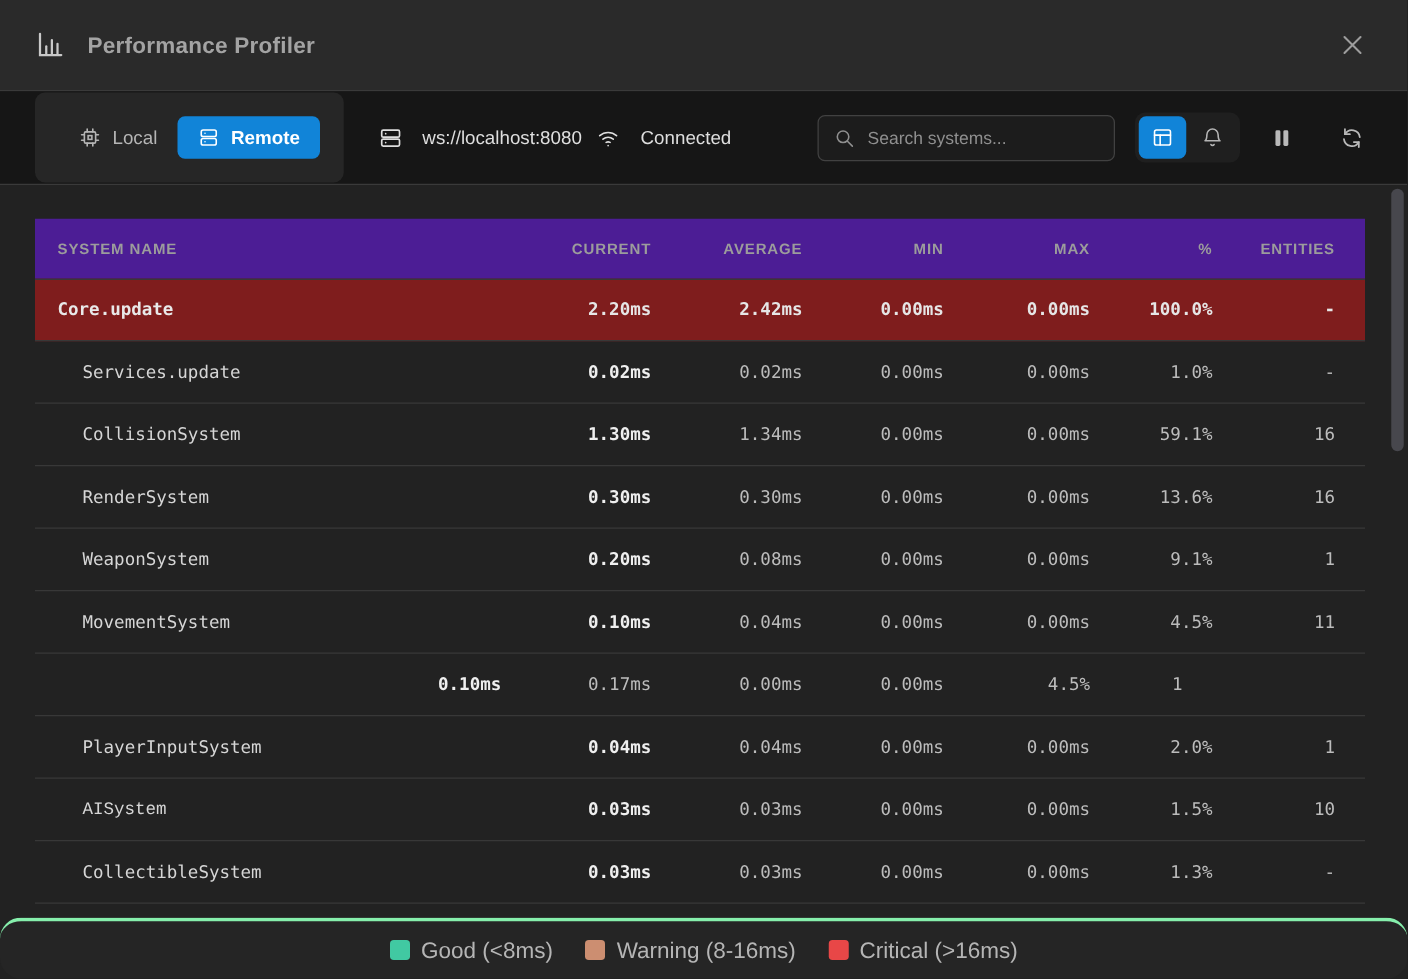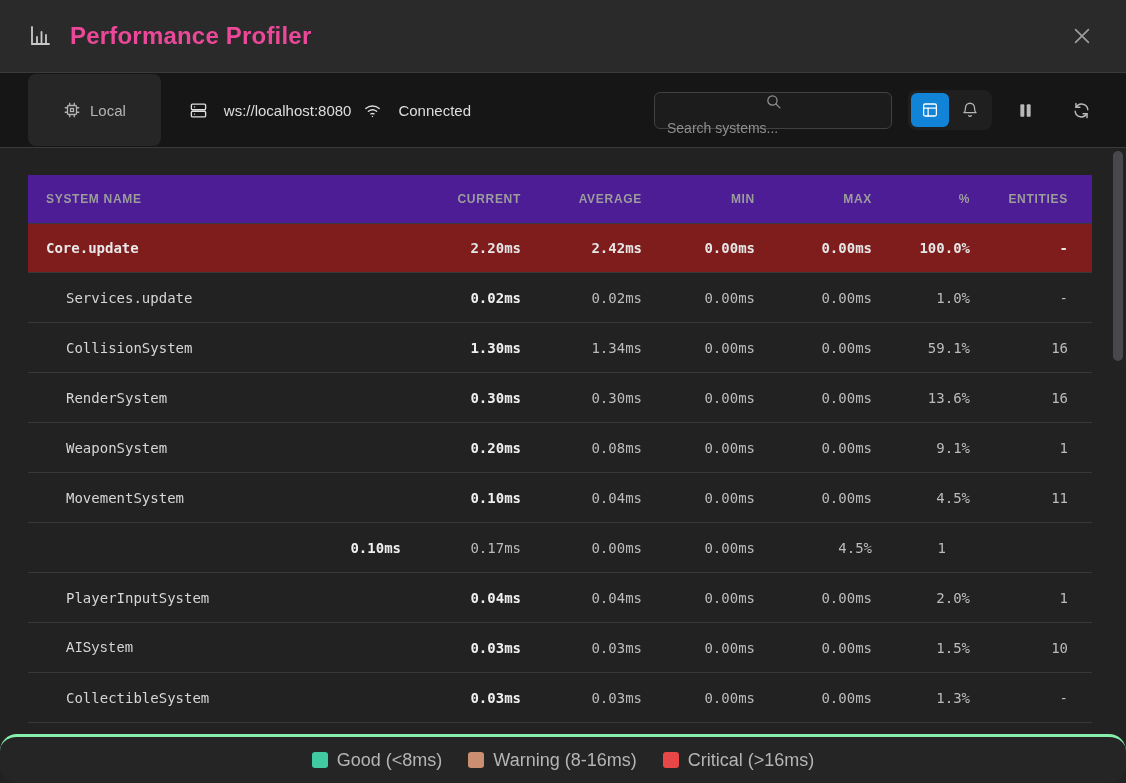--- a/index.html
+++ b/index.html
@@ -10,21 +10,21 @@
     -webkit-font-smoothing:antialiased;
   }
   .window { width:1126px; height:783px; display:flex; flex-direction:column; background:#222222; }
 
   
   .titlebar {
     height:73px; flex:0 0 73px; background:#2a2a2a; border-bottom:1px solid #3a3a3a;
     display:flex; align-items:center; padding:0 28px;
   }
   .titlebar .app-icon { margin-right:18px; display:flex; color:#c9c9c9; }
-  .titlebar h1 { font-size:24px; font-weight:600; color:#ec4899; letter-spacing:.2px; }
+  .titlebar h1 { font-size:18px; font-weight:600; color:#a3a3a3; letter-spacing:.2px; }
   .close-btn {
     margin-left:auto; background:none; border:none; cursor:pointer; color:#9d9d9d;
     width:32px; height:32px; display:flex; align-items:center; justify-content:center;
   }
 
   
   .toolbar {
     height:75px; flex:0 0 75px; background:#161616; border-bottom:1px solid #3a3a3a;
     display:flex; align-items:center; padding:0 28px; gap:16px;
   }
@@ -35,21 +35,21 @@
     display:flex; align-items:center; gap:9px; border:none; background:transparent;
     color:#b5b5b5; font-family:inherit; font-size:15px; padding:8px 16px; border-radius:6px; cursor:pointer;
   }
   .seg-btn.active { background:#1184d8; color:#ffffff; font-weight:700; }
   .conn { display:flex; align-items:center; margin-left:12px; gap:2px; color:#dedede; font-size:15px; }
   .conn .grp { display:flex; align-items:center; gap:16px; }
   .conn .grp + .grp { margin-left:10px; }
   .toolbar .spacer { flex:1; }
   .search-box {
     display:flex; align-items:center; gap:10px; width:238px; height:37px;
-    background:#1c1c1c; border:1px solid #414141; border-radius:6px; padding:0 12px; color:#8f8f8f;flex-direction:column;
+    background:#1c1c1c; border:1px solid #414141; border-radius:6px; padding:0 12px; color:#8f8f8f;
   }
   .search-box input {
     background:transparent; border:none; outline:none; color:#cfcfcf; font-family:inherit; font-size:14px; width:100%;
   }
   .search-box input::placeholder { color:#8f8f8f; }
   .icon-seg { padding:3px; gap:2px; background:#1f1f1f; }
   .icon-seg .seg-btn { padding:8px 10px; }
   .tool-icon-btn {
     background:none; border:none; cursor:pointer; color:#b9b9b9;
     width:34px; height:34px; display:flex; align-items:center; justify-content:center;
@@ -126,20 +126,30 @@
     <div class="seg-group">
       <button class="seg-btn">
         <span>
           <svg width="18" height="18" viewBox="0 0 24 24" fill="none" stroke="currentColor" stroke-width="1.7" stroke-linecap="round">
             <rect x="6" y="6" width="12" height="12" rx="1.5"></rect>
             <rect x="10" y="10" width="4" height="4"></rect>
             <path d="M9 3v3M15 3v3M9 18v3M15 18v3M3 9h3M3 15h3M18 9h3M18 15h3"></path>
           </svg>
         </span>
         <span>Local</span>
+      </button>
+      <button class="seg-btn active">
+        <span>
+          <svg width="18" height="18" viewBox="0 0 24 24" fill="none" stroke="currentColor" stroke-width="1.7" stroke-linecap="round">
+            <rect x="4" y="4" width="16" height="7" rx="2"></rect>
+            <rect x="4" y="13" width="16" height="7" rx="2"></rect>
+            <path d="M8 7.5h.01M8 16.5h.01"></path>
+          </svg>
+        </span>
+        <span>Remote</span>
       </button>
     </div>
 
     <div class="conn">
       <span class="grp">
         <span>
           <svg width="19" height="19" viewBox="0 0 24 24" fill="none" stroke="currentColor" stroke-width="1.7" stroke-linecap="round">
             <rect x="3" y="4" width="18" height="7" rx="1.5"></rect>
             <rect x="3" y="13" width="18" height="7" rx="1.5"></rect>
             <path d="M7 7.5h.01M7 16.5h.01"></path>

